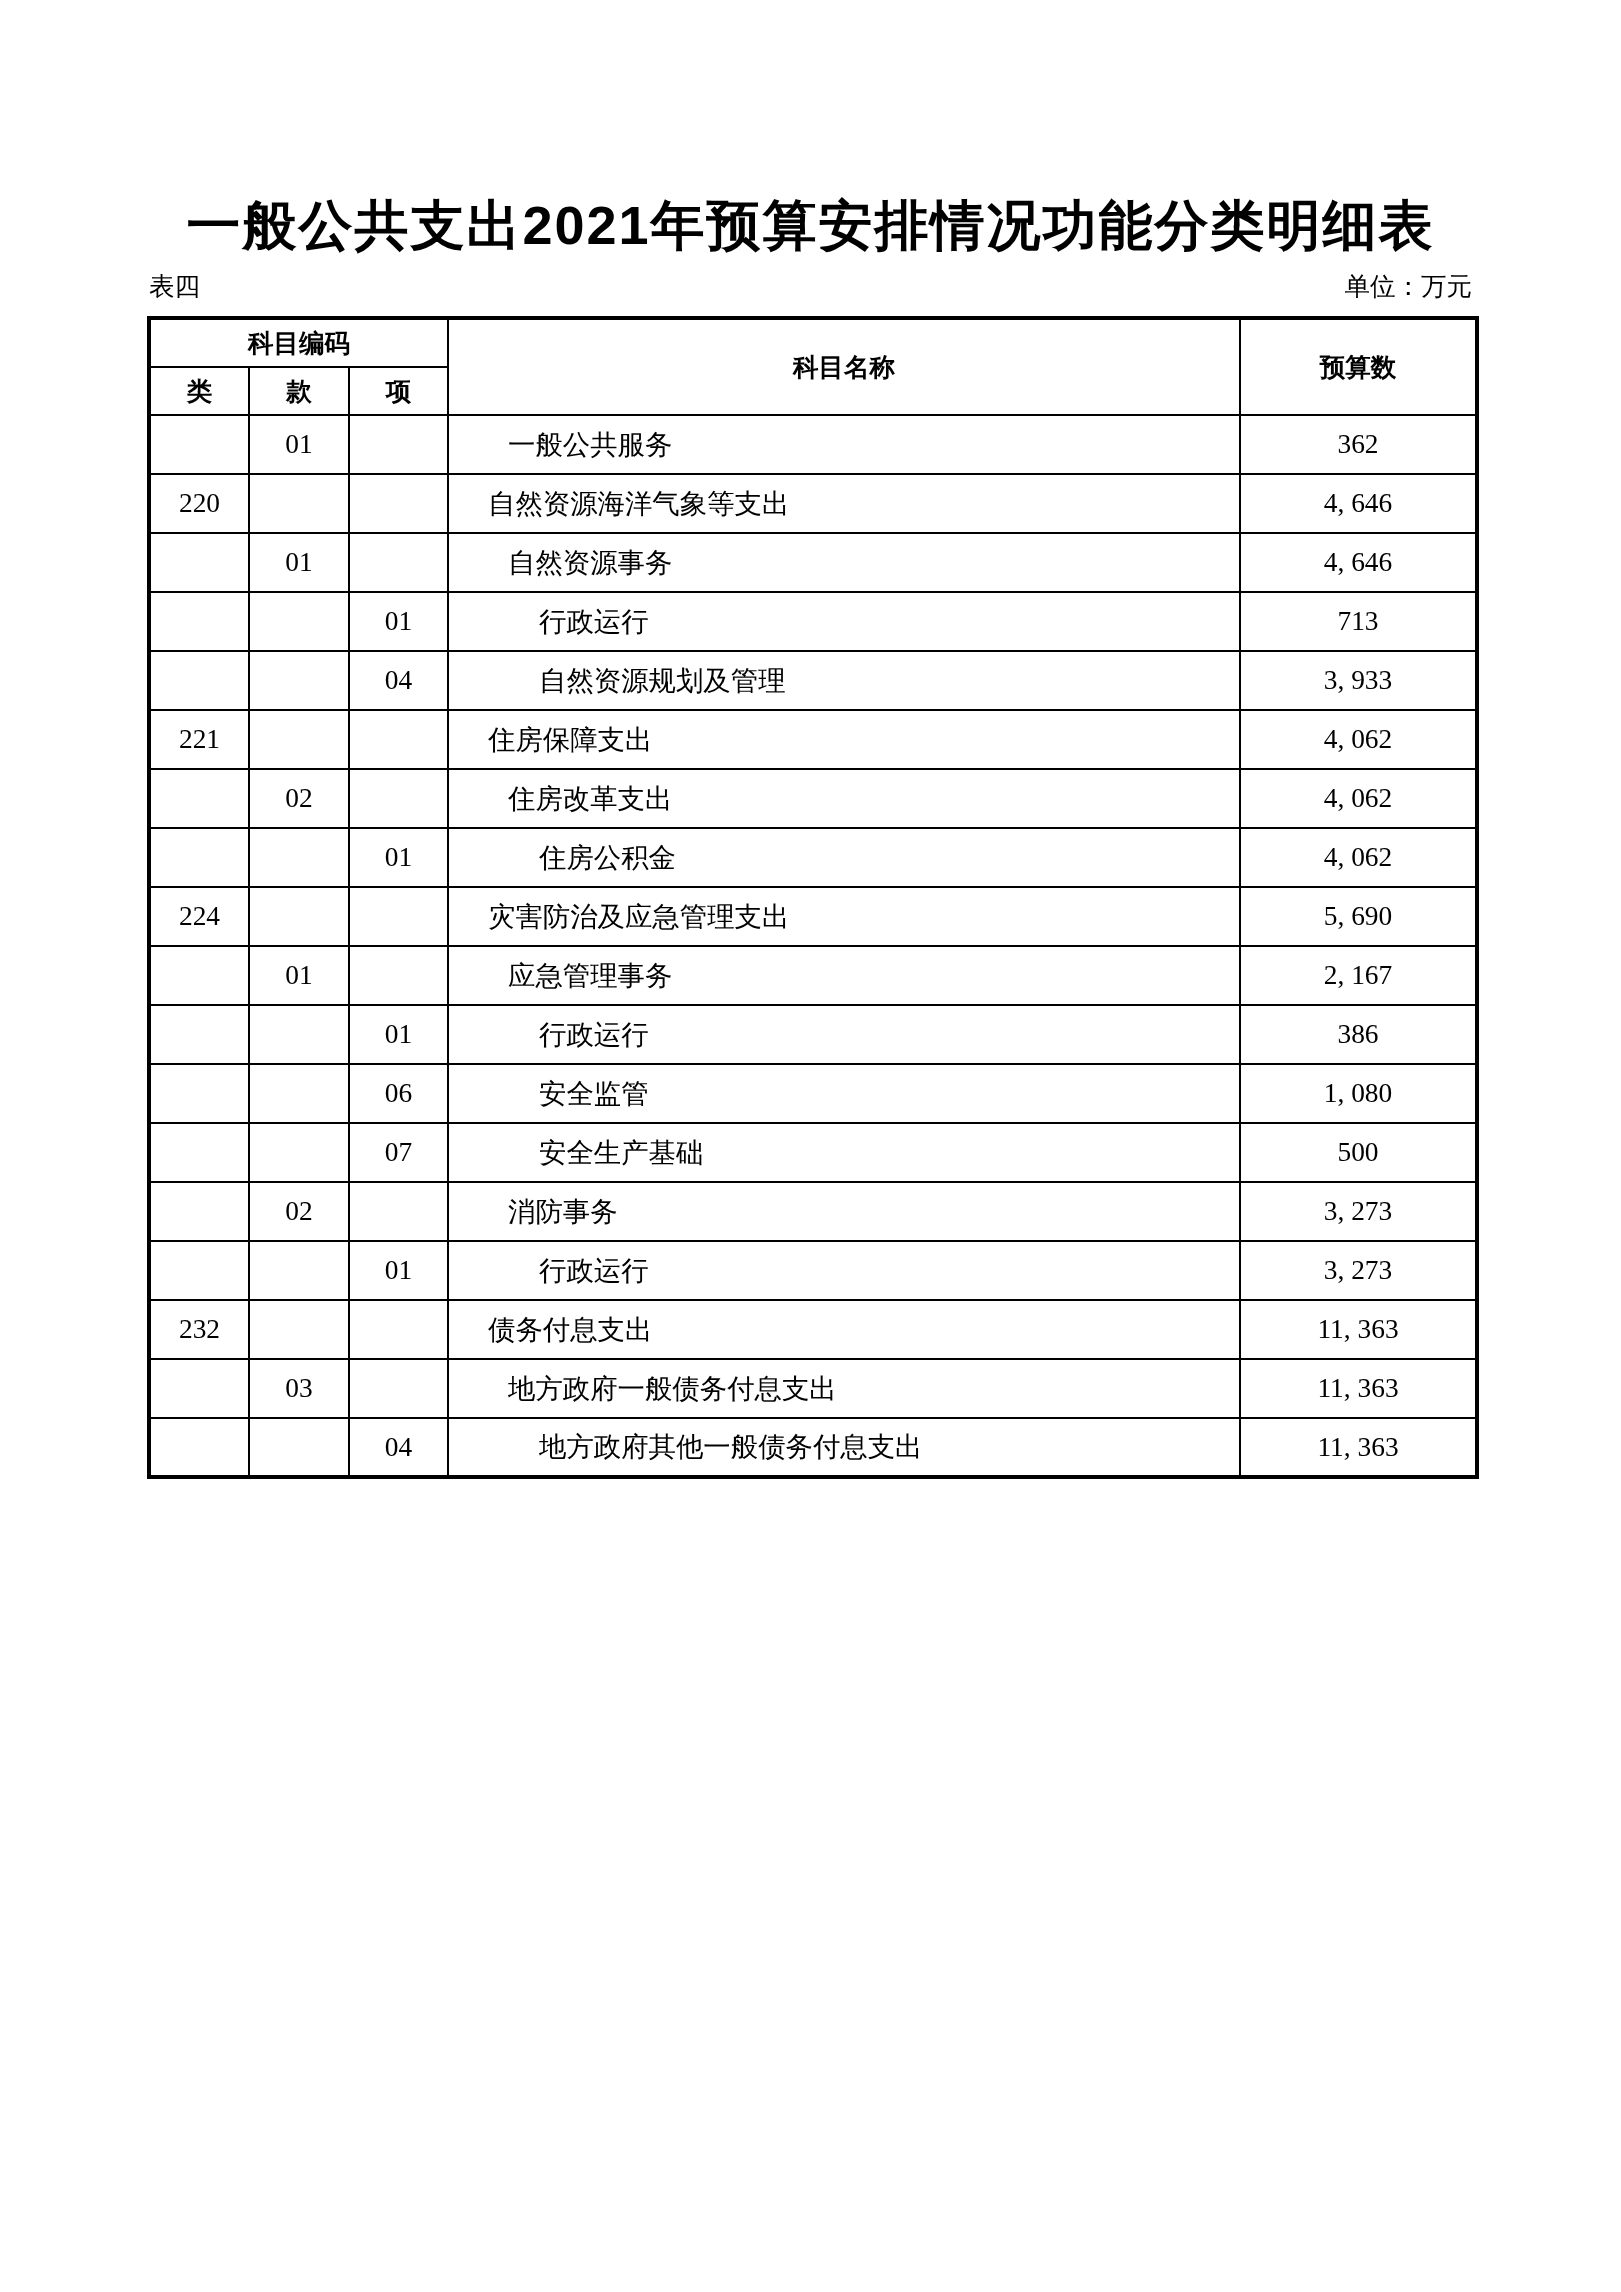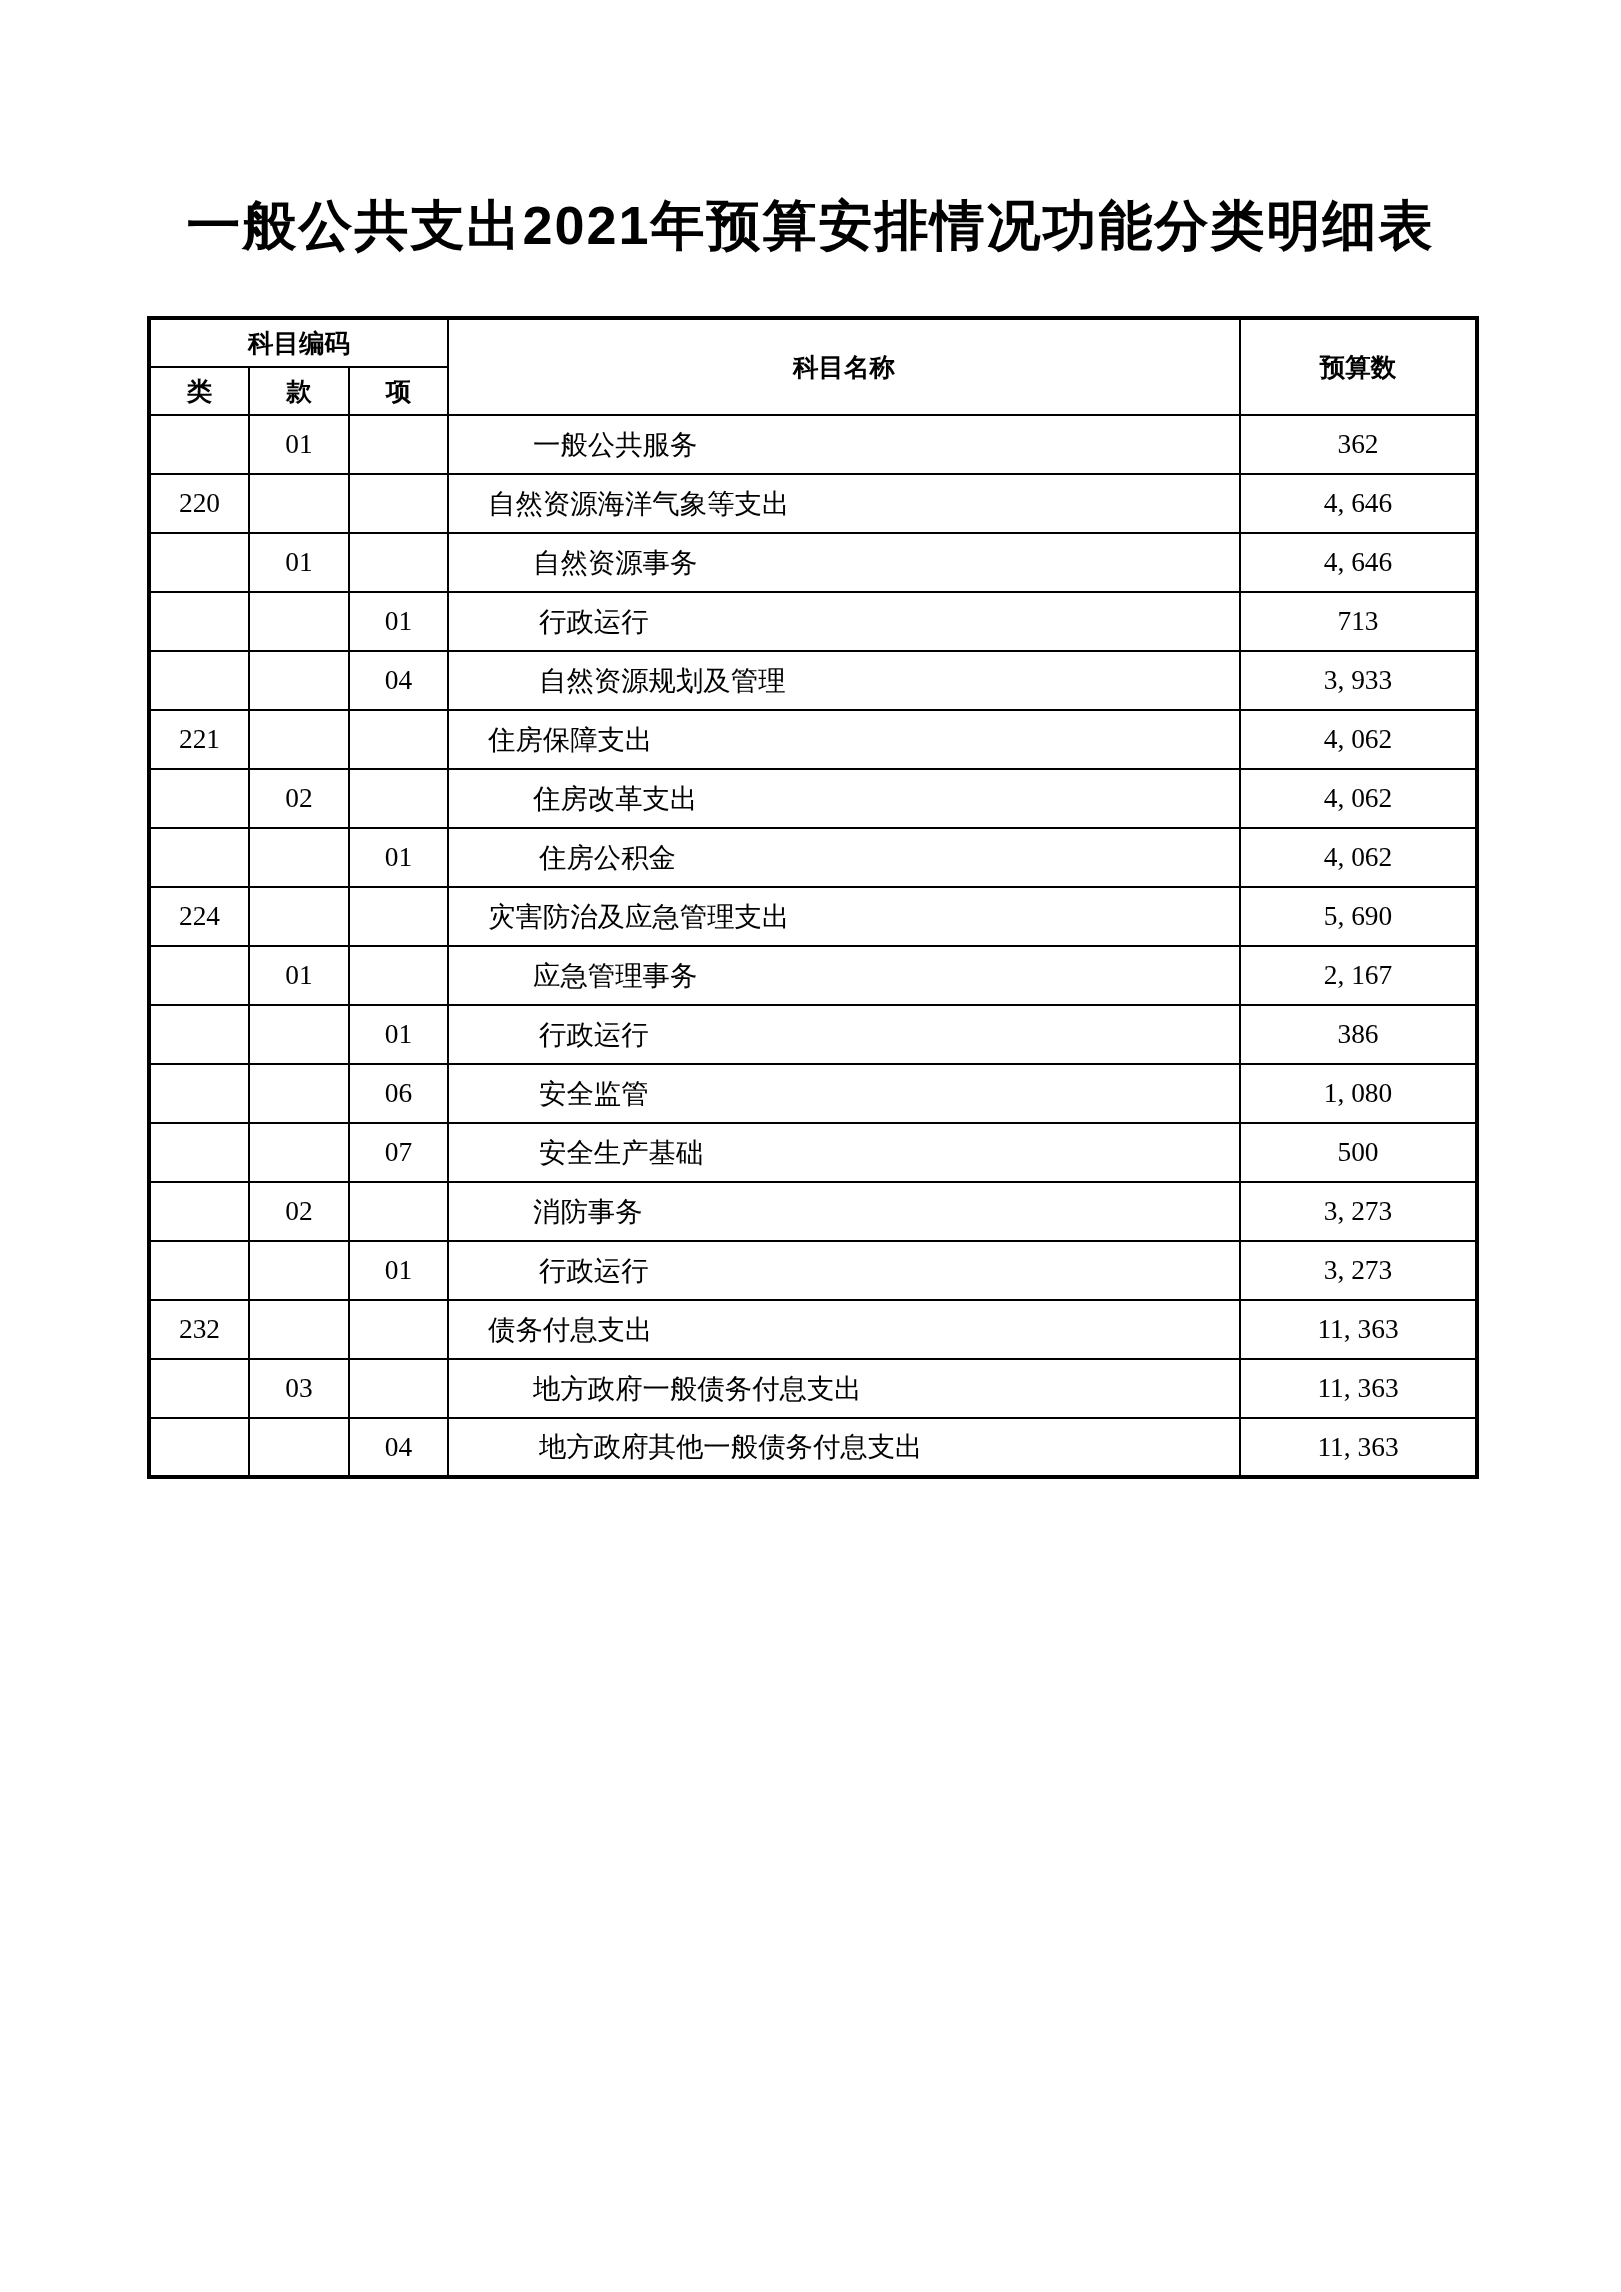--- a/index.html
+++ b/index.html
@@ -63,34 +63,38 @@
     font-weight: bold;
     font-size: 25.5px;
     text-align: center;
   }
   tr.hdr-top th { height: 46px; }
   tr.hdr-sub th { height: 46px; }
   table.budget tbody tr { height: 59px; }
   td.code  { text-align: center; }
   td.subject { text-align: left; }
   td.subject.indent-1 { padding-left: 39px; }
-  td.subject.indent-2 { padding-left: 84px; }
+  td.subject.indent-2 { padding-left: 59px; }
   td.subject.indent-3 { padding-left: 90px; }
   td.value {
     text-align: center;
     padding-right: 15.7px;
   }
 </style>
 </head>
 <body>
 
 <div class="page">
 
   <h1 class="title">一般公共支出2021年预算安排情况功能分类明细表</h1>
 
+  <div class="meta-row">
+    <span>表四</span>
+    <span>单位：万元</span>
+  </div>
 
   <table class="budget">
     <colgroup>
       <col style="width:100px">
       <col style="width:100px">
       <col style="width:99px">
       <col style="width:792px">
       <col style="width:237px">
     </colgroup>
     <thead>

